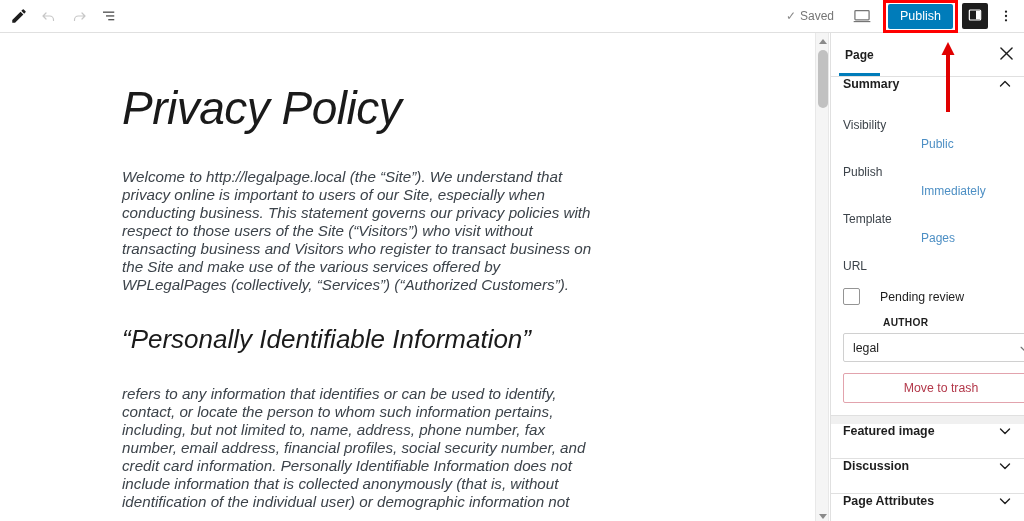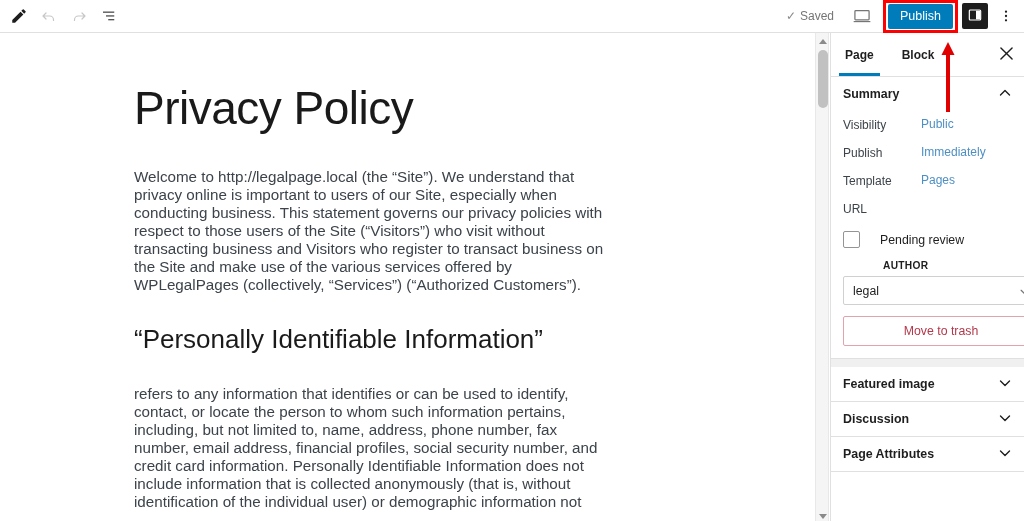--- a/index.html
+++ b/index.html
@@ -71,24 +71,25 @@
   
   .annot-arrow {
     position: absolute;
     left: 941px; top: 42px;
     width: 14px; height: 70px;
     z-index: 29; pointer-events: none;
   }
 
   
   .canvas {
-    position: absolute; top: 33px; left: 14px;
+    position: absolute; top: 33px; left: 2px;
     width: 815px; height: 488px;
     background: #ffffff;
     overflow: hidden;
+    font-style: italic;
   }
   .doc {
     padding: 50px 0 0 120px;
     width: 815px;
   }
   .doc-title {
     font-size: 46px;
     font-weight: 400;
     line-height: 1.1;
     color: #1a1a1a;
@@ -171,21 +172,21 @@
   .sb-close {
     margin-left: auto; width: 36px;
     display: flex; align-items: center; justify-content: center;
     cursor: pointer; background: transparent; border: none;
   }
 
   .panel {
     border-bottom: 1px solid #e0e0e0;
   }
   .panel-head {
-    height: 34px; display: flex; align-items: center;
+    height: 34px; display: flex; 
     padding: 0 12px;
     font-size: 12.4px; font-weight: 600; color: #1e1e1e;
     cursor: pointer;
     font-family: "Liberation Sans", sans-serif;
   }
   .panel-head .chev { margin-left: auto; }
   .panel-body { padding: 0 12px 12px 12px; }
 
   .sum-row {
     display: flex; align-items: flex-start;
@@ -197,21 +198,21 @@
     font-size: 12px; color: #3c434a;
     line-height: 16px; padding-top: 1px;
     font-family: "Liberation Sans", sans-serif;
   }
   .sum-value {
     font-size: 12px; color: #4d8fc4;
     line-height: 16px;
     cursor: pointer;
     word-break: break-all;
     font-family: "Liberation Sans", sans-serif;
-    background: none; border: none; padding: 0; text-align: left;
+    background: none; border: none; padding: 0; text-align: left; margin-top: 20px;
   }
 
   .check-row {
     display: flex; align-items: center;
     gap: 20px; margin-top: 8px; margin-bottom: 12px;
   }
   .cbox {
     width: 17px; height: 17px; flex: none;
     border: 1px solid #949494; border-radius: 2px;
     background: #fff; cursor: pointer;
@@ -361,21 +362,20 @@
             <polygon points="4,6 0,1 8,1" fill="#8a8a8a"></polygon>
           </svg>
       </span>
     </div>
   </div>
 
   <div class="sidebar">
 
     <div class="sb-tabs">
       <button class="sb-tab active">Page</button>
-      <button class="sb-tab">Block</button>
       <button class="sb-close">
         <span>
           <svg width="13" height="13" viewBox="0 0 14 14">
             <path d="M1 1L13 13M13 1L1 13" stroke="#1e1e1e" stroke-width="1.5" stroke-linecap="round"></path>
           </svg>
         </span>
       </button>
     </div>
 
     <div class="panel">

